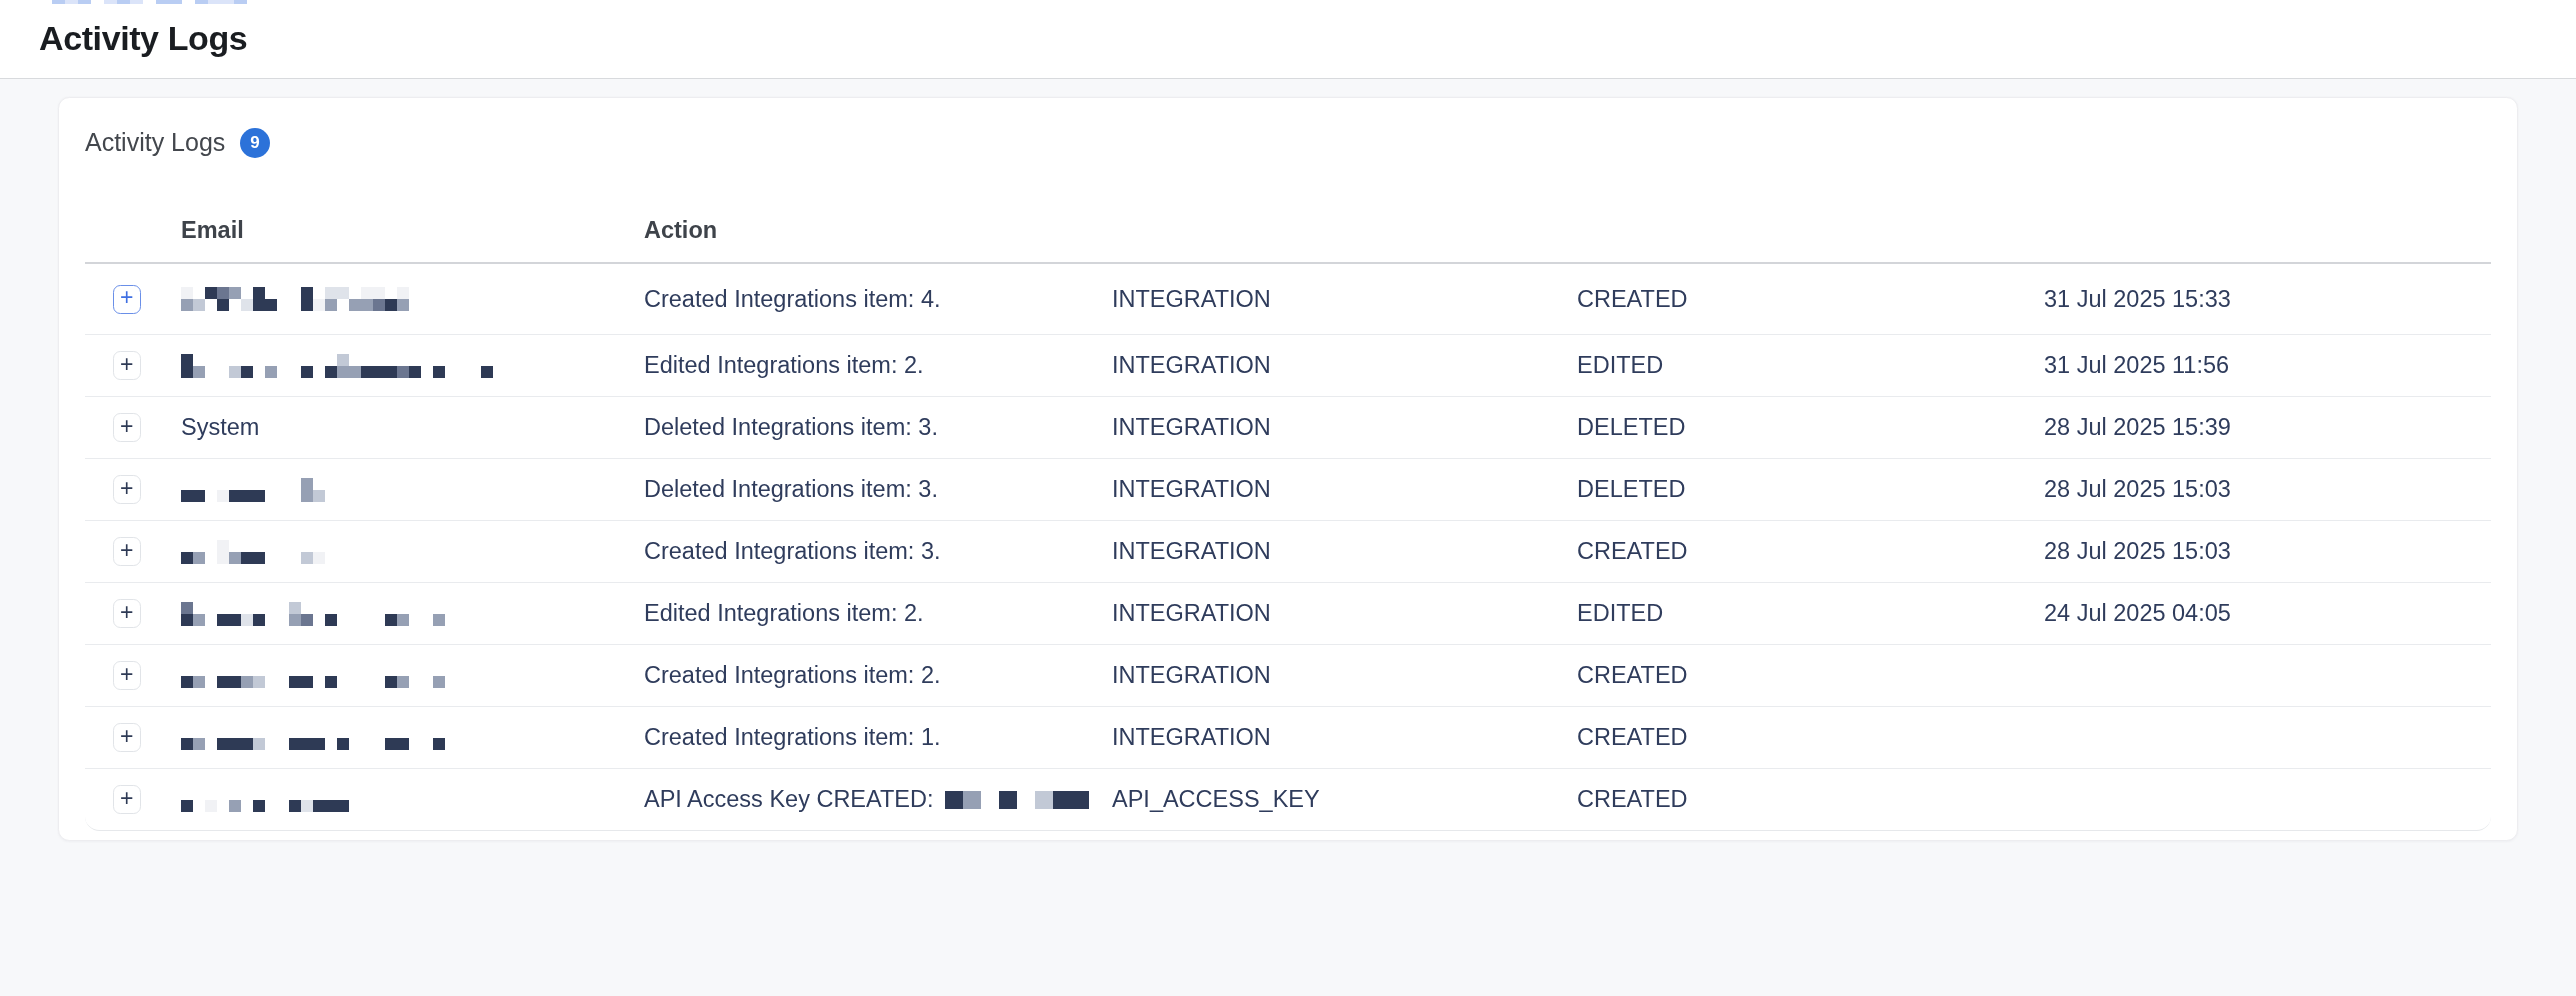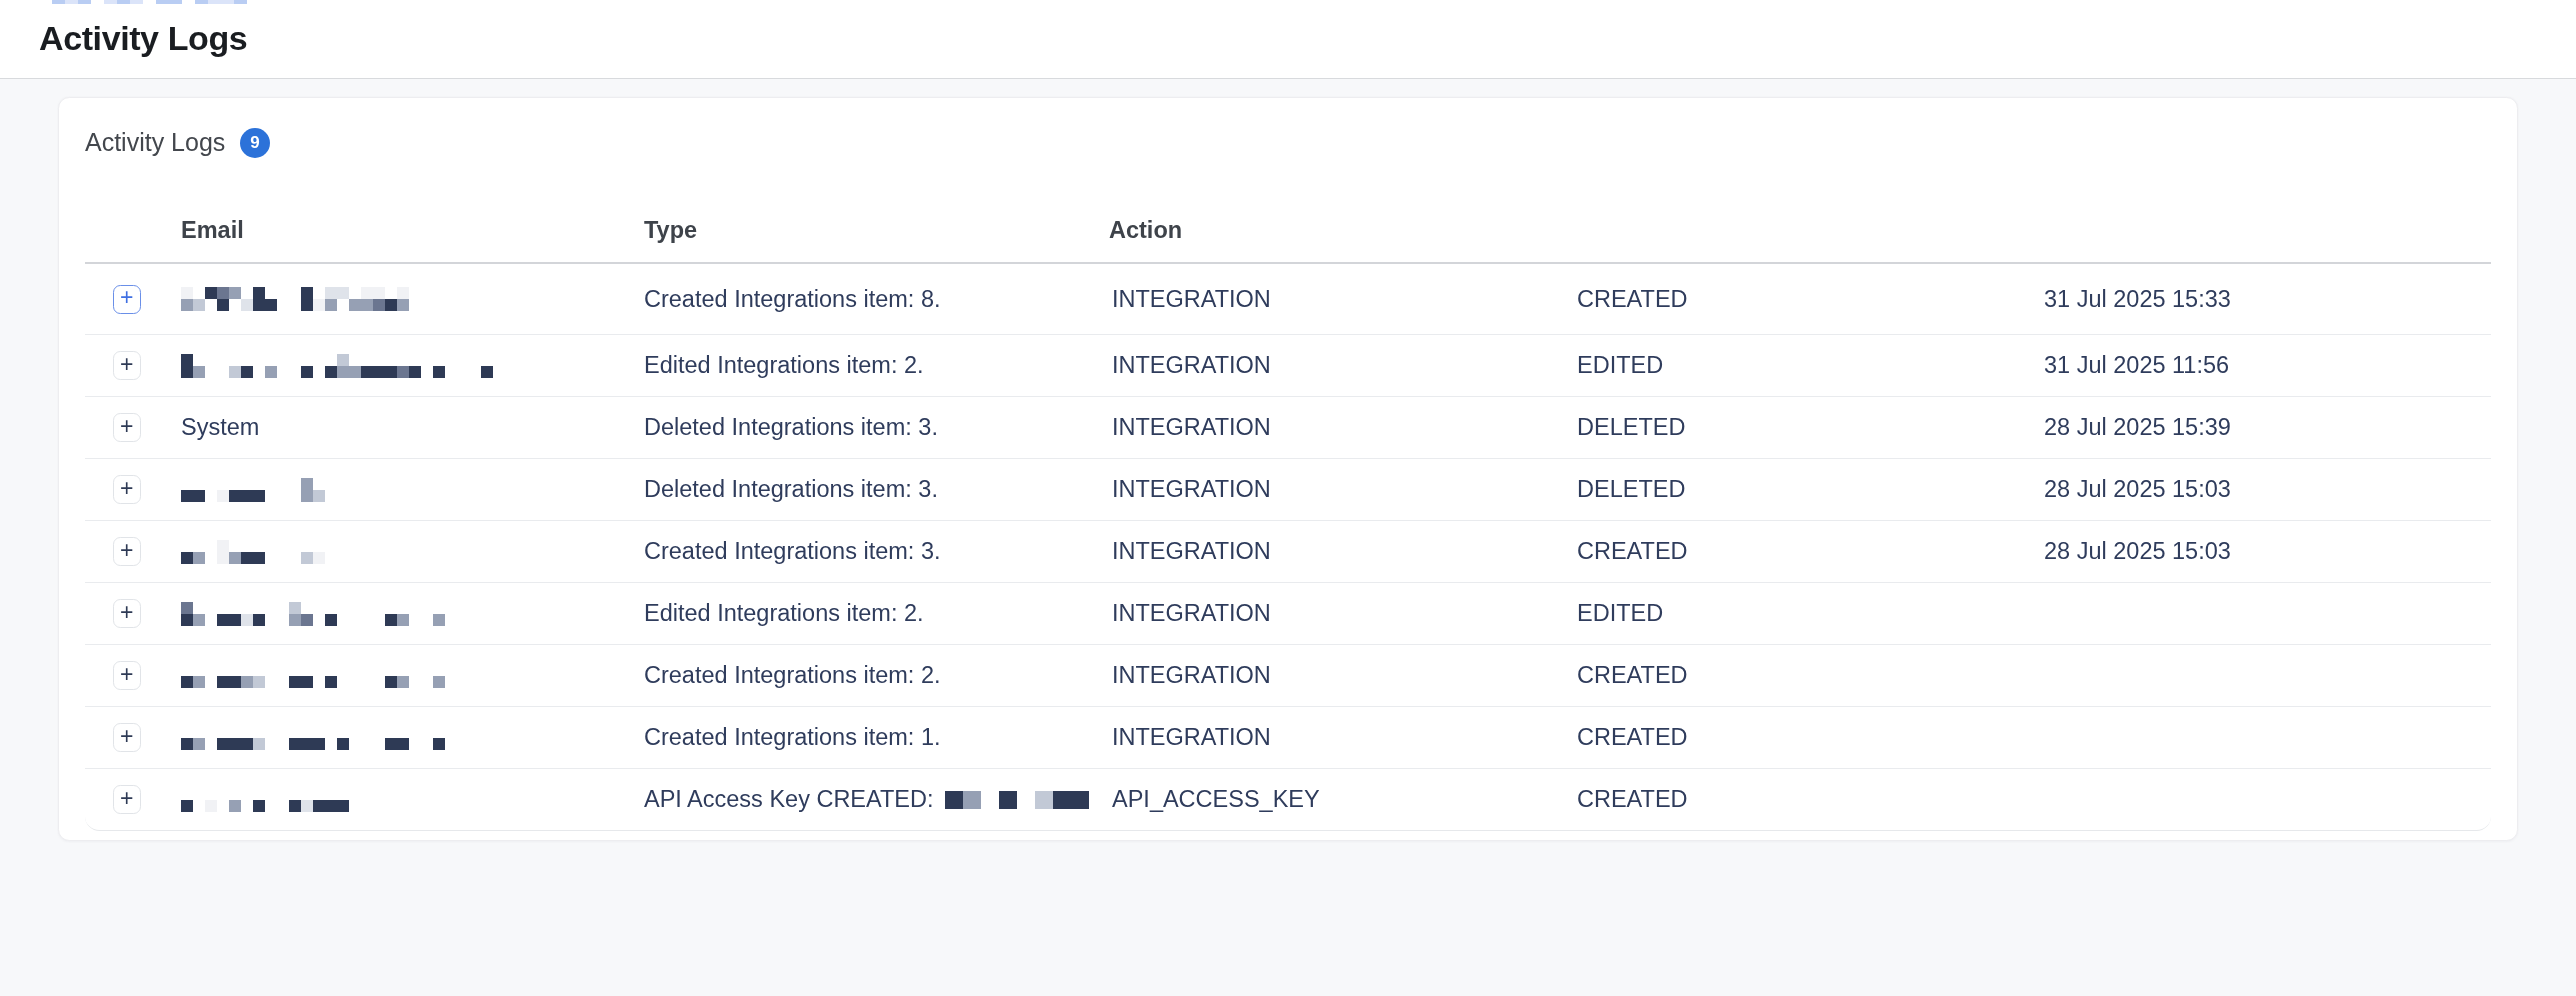--- a/index.html
+++ b/index.html
@@ -172,21 +172,20 @@
       <div class="card-title-wrap">
         <span class="card-title">Activity Logs</span>
         <span class="count-badge" style="background: rgb(44, 114, 217);">9</span>
       </div>
     </div>
 
     <div class="table">
       <div class="thead">
         <div class="cell col-expand"></div>
         <div class="cell col-email">Email</div>
-        <div class="cell col-type">Type</div>
         <div class="cell col-action">Action</div>
       </div>
       <div class="tbody">
   <div class="trow first">
     <div class="cell col-expand">
       <button class="expand-btn focused">
         <span>+</span>
       </button>
     </div>
     <div class="cell col-email">
@@ -229,21 +228,21 @@
                   <span class="mz-cell" style="width: 12px; height: 12px; background: transparent;"></span>
                   <span class="mz-cell" style="width: 12px; height: 12px; background: rgb(150, 160, 180);"></span>
                   <span class="mz-cell" style="width: 12px; height: 12px; background: rgb(150, 160, 180);"></span>
                   <span class="mz-cell" style="width: 12px; height: 12px; background: rgb(107, 118, 144);"></span>
                   <span class="mz-cell" style="width: 12px; height: 12px; background: rgb(46, 58, 85);"></span>
                   <span class="mz-cell" style="width: 12px; height: 12px; background: rgb(150, 160, 180);"></span>
                 </div>
               </div>
             </div>
     <div class="cell col-body">
-              <span>Created Integrations item: 8.</span>
+              <span>Created Integrations item: 4.</span>
             </div>
     <div class="cell col-type">INTEGRATION</div>
     <div class="cell col-action">CREATED</div>
     <div class="cell col-created">31 Jul 2025 15:33</div>
   </div>
 
   <div class="trow">
     <div class="cell col-expand">
       <button class="expand-btn">
         <span>+</span>
@@ -482,20 +481,21 @@
                   <span class="mz-cell" style="width: 12px; height: 12px; background: rgb(150, 160, 180);"></span>
                   <span class="mz-cell" style="width: 12px; height: 12px; background: transparent;"></span>
                 </div>
               </div>
             </div>
     <div class="cell col-body">
               <span>Edited Integrations item: 2.</span>
             </div>
     <div class="cell col-type">INTEGRATION</div>
     <div class="cell col-action">EDITED</div>
+    <div class="cell col-created">24 Jul 2025 04:05</div>
   </div>
 
   <div class="trow">
     <div class="cell col-expand">
       <button class="expand-btn">
         <span>+</span>
       </button>
     </div>
     <div class="cell col-email">
               <div class="mosaic">

